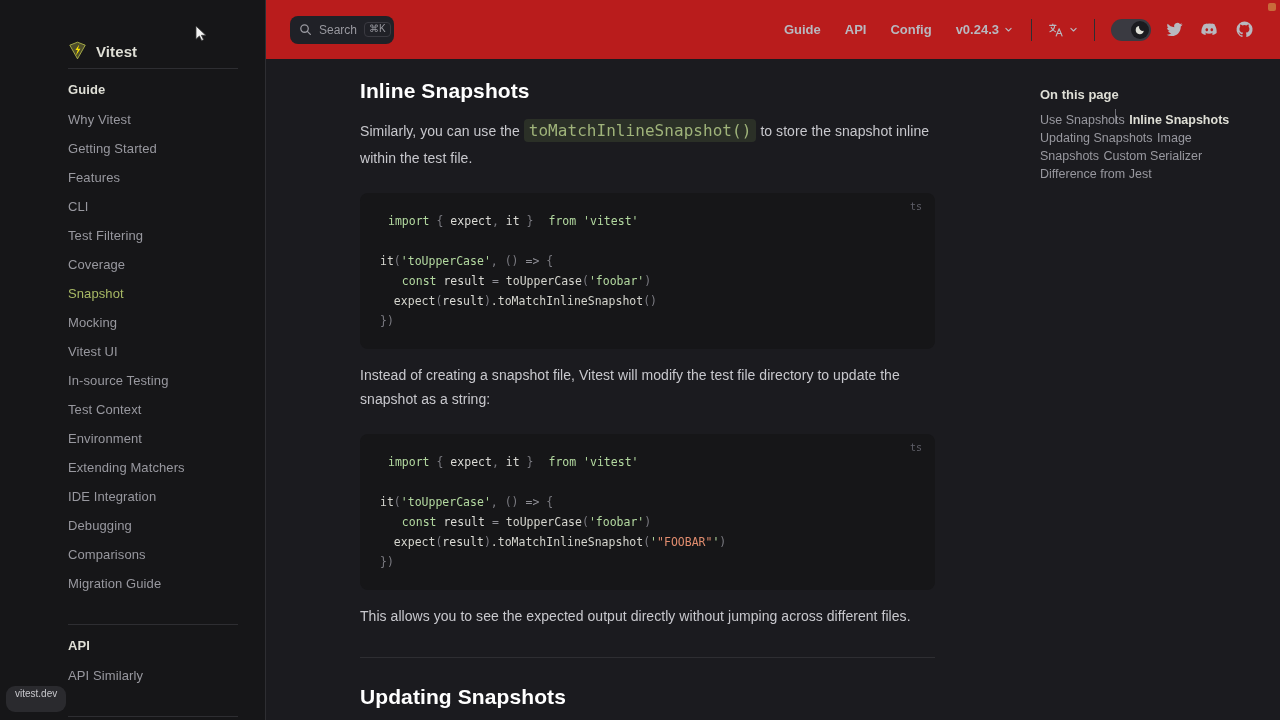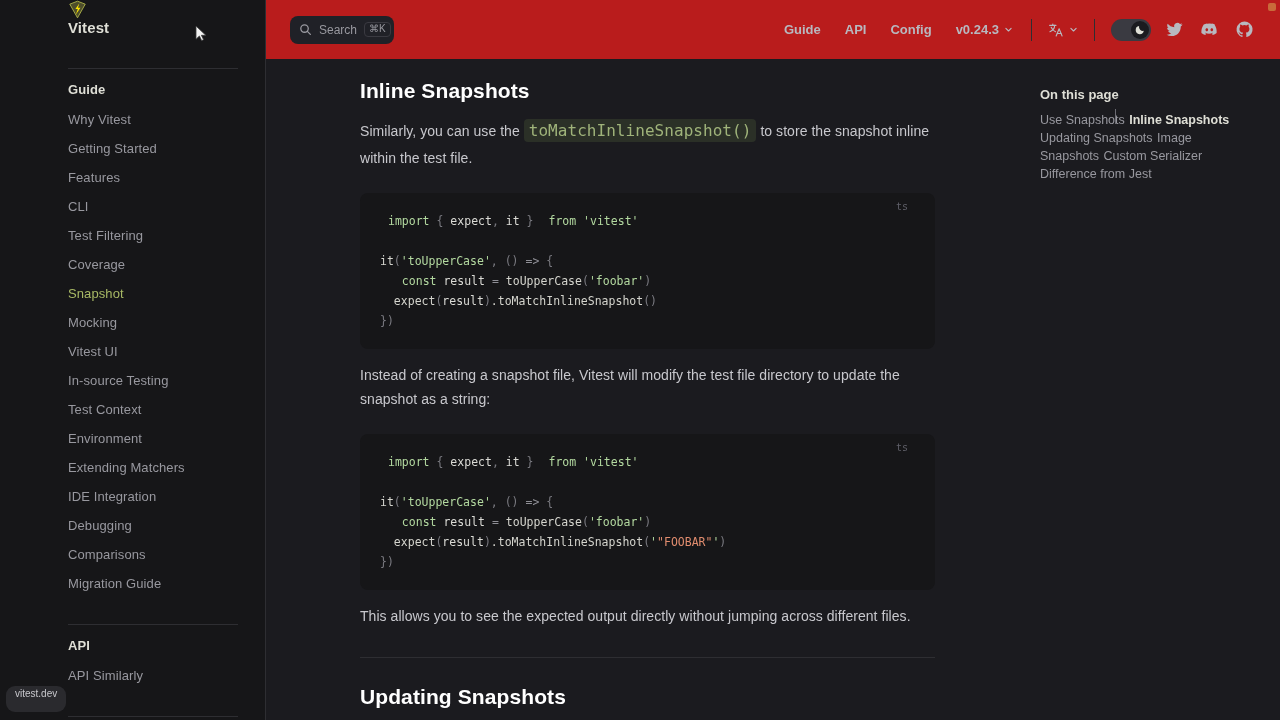--- a/index.html
+++ b/index.html
@@ -13,22 +13,22 @@
 
   
   #sidebar {
     position: absolute; left: 0; top: 0;
     width: 266px; height: 720px;
     background: #161618;
     border-right: 1px solid #2e2e32;
     overflow: hidden;
   }
   .brand {
-    height: 60px; display: flex; align-items: flex-start;
-    padding-left: 68px;  flex-direction: column;
+    height: 60px; display: flex; align-items: flex-end;
+    padding-left: 68px; gap: 9px;
   }
   .brand-logo { width: 19px; height: 19px; display: block; }
   .brand-name {
     font-size: 15px; font-weight: 700; color: #dfdfd6;
     letter-spacing: .1px;
   }
   .nav-scroll { padding: 0 0 0 68px; }
   .nav-sep {
     width: 170px; height: 1px; background: #2e2e32;
     margin: 8px 0 14px 0;
@@ -132,21 +132,21 @@
     background: #2b3027; border-radius: 4px;
     padding: 2px 5px;
   }
   .codeblock {
     position: relative; margin-top: 22px;
     background: #161618; border-radius: 8px;
     padding: 18px 22px 18px 20px;
     overflow: hidden;
   }
   .code-lang {
-    position: absolute; top: 8px; right: 27px;
+    position: absolute; top: 8px; right: 13px;
     font-family: "DejaVu Sans Mono", monospace;
     font-size: 10px; color: #5f5f68;
   }
   pre.code {
     font-family: "DejaVu Sans Mono", monospace;
     font-size: 11.5px; line-height: 20px;
     color: #babab8; white-space: pre;
   }
   .tok-kw   { color: #b3d9a0; margin-left: 8px; }
   .tok-pun  { color: #7a7a80; }

